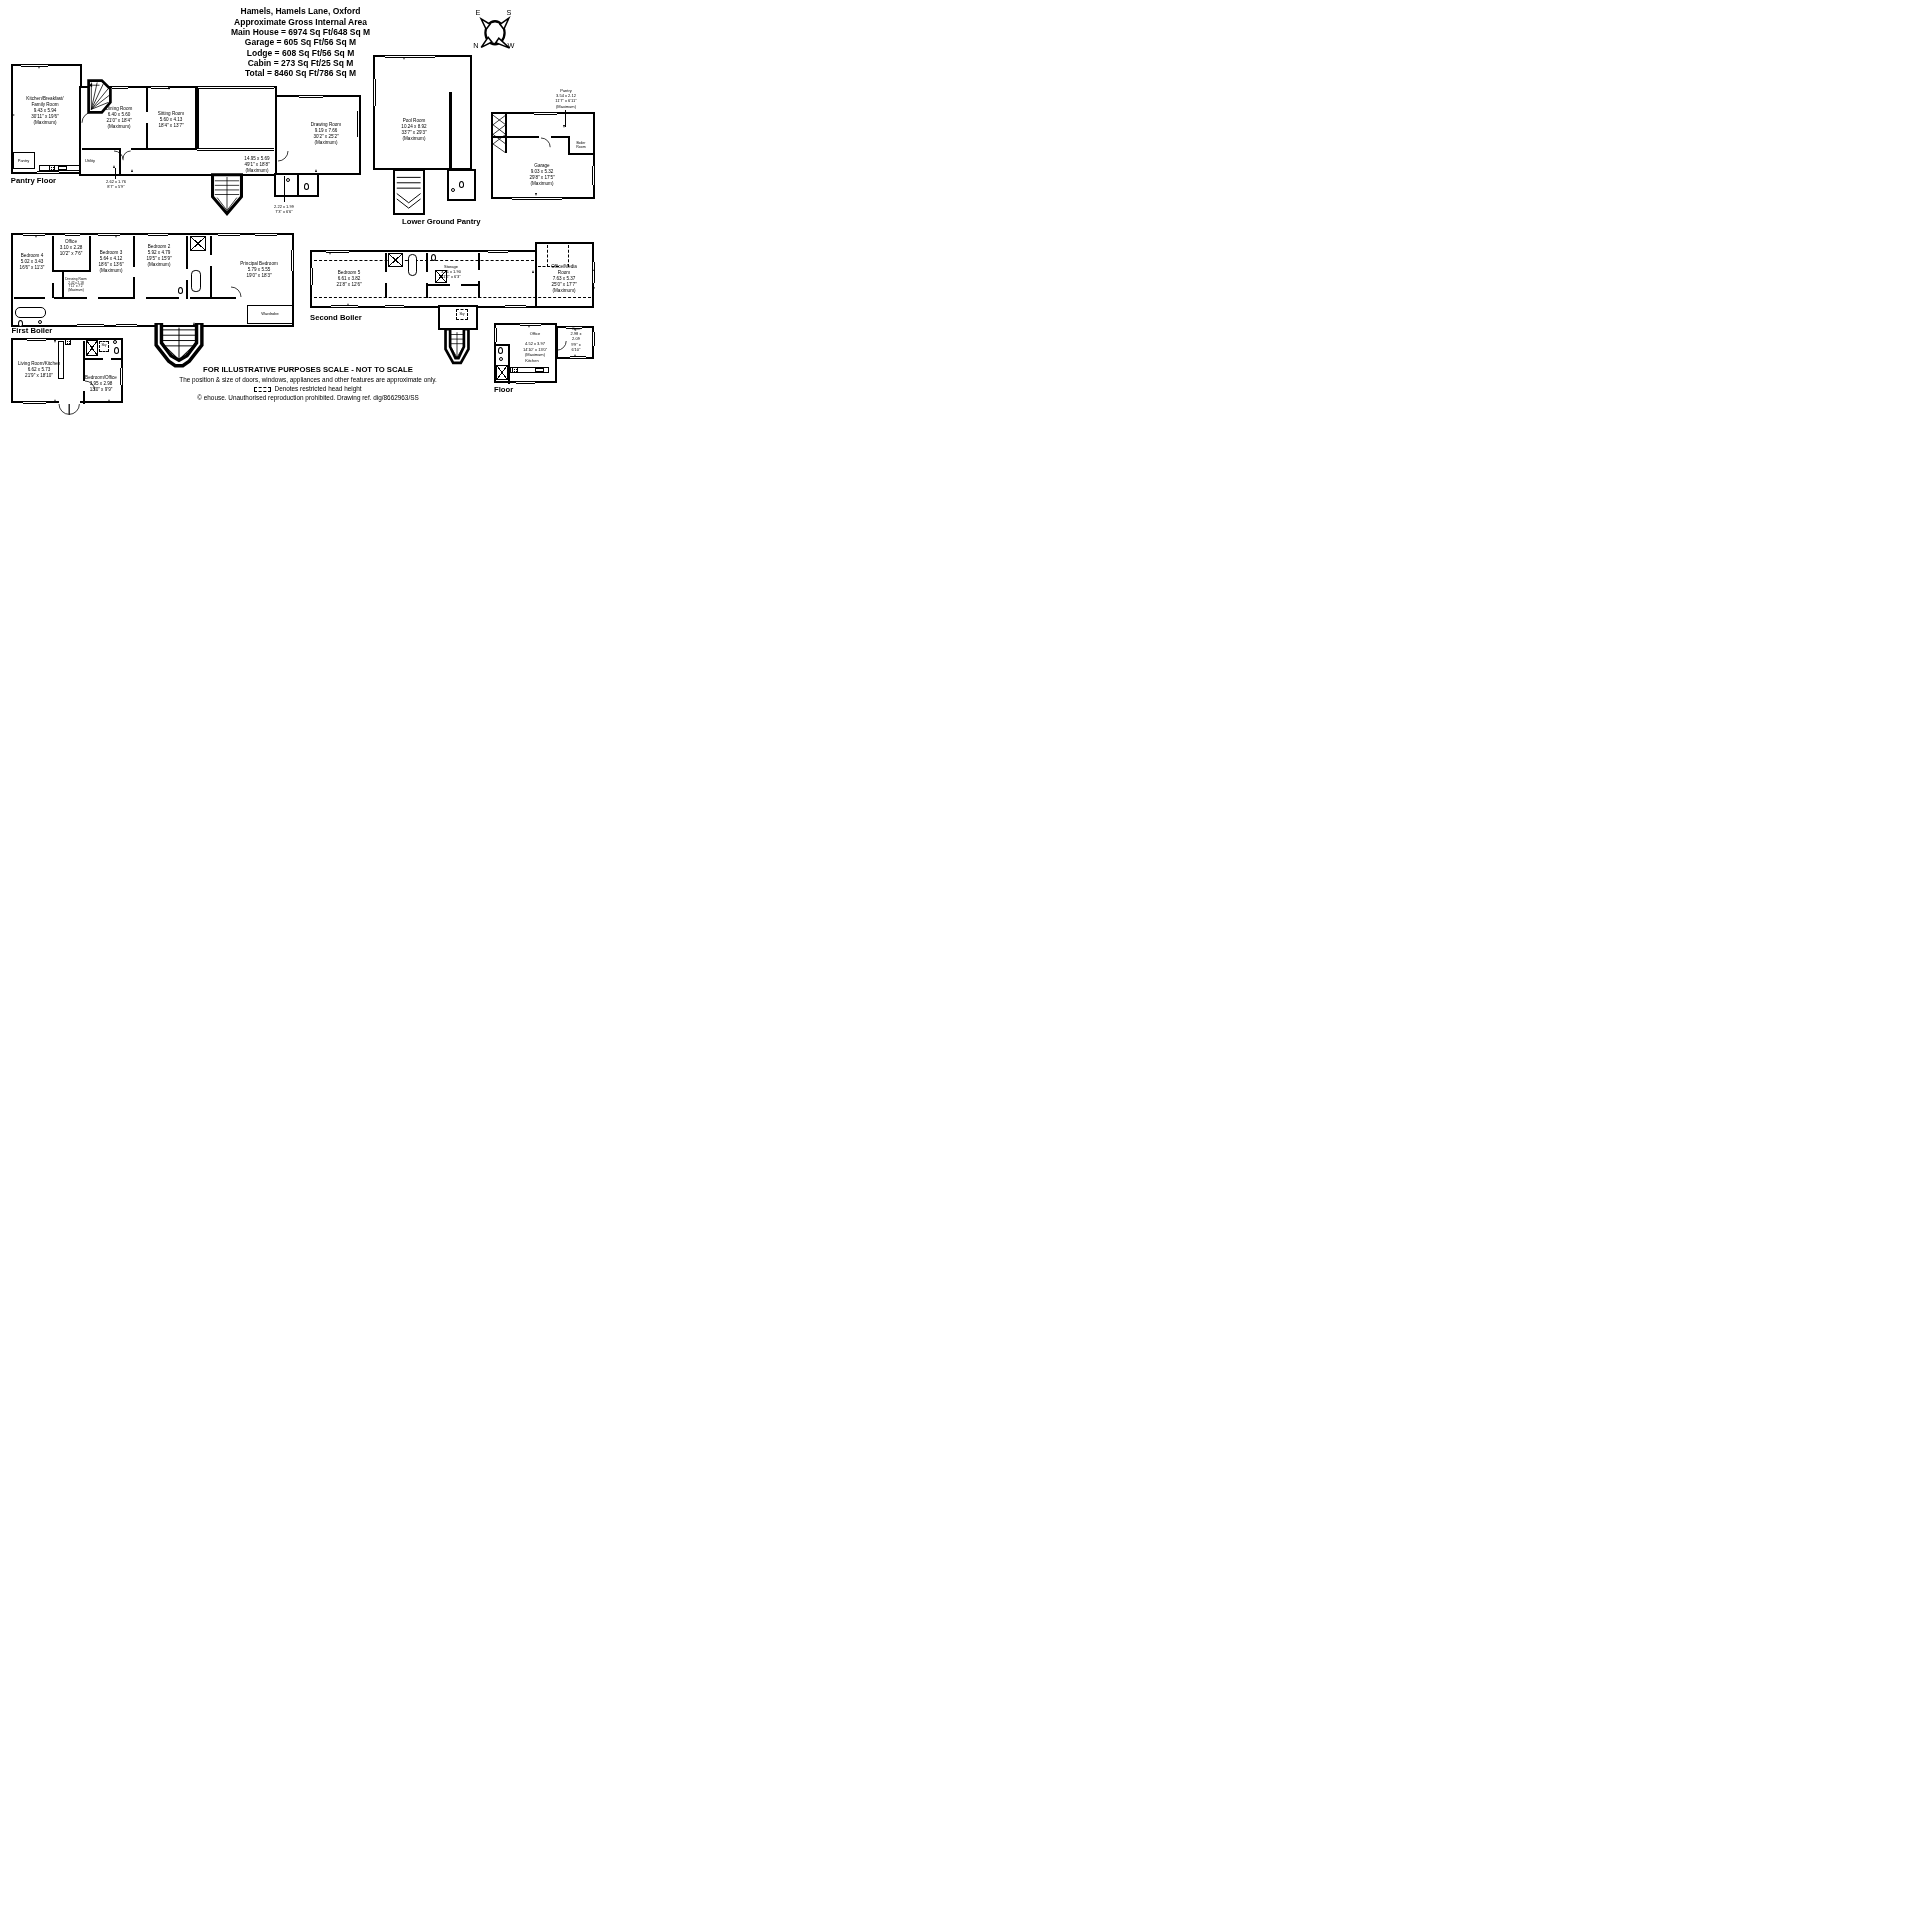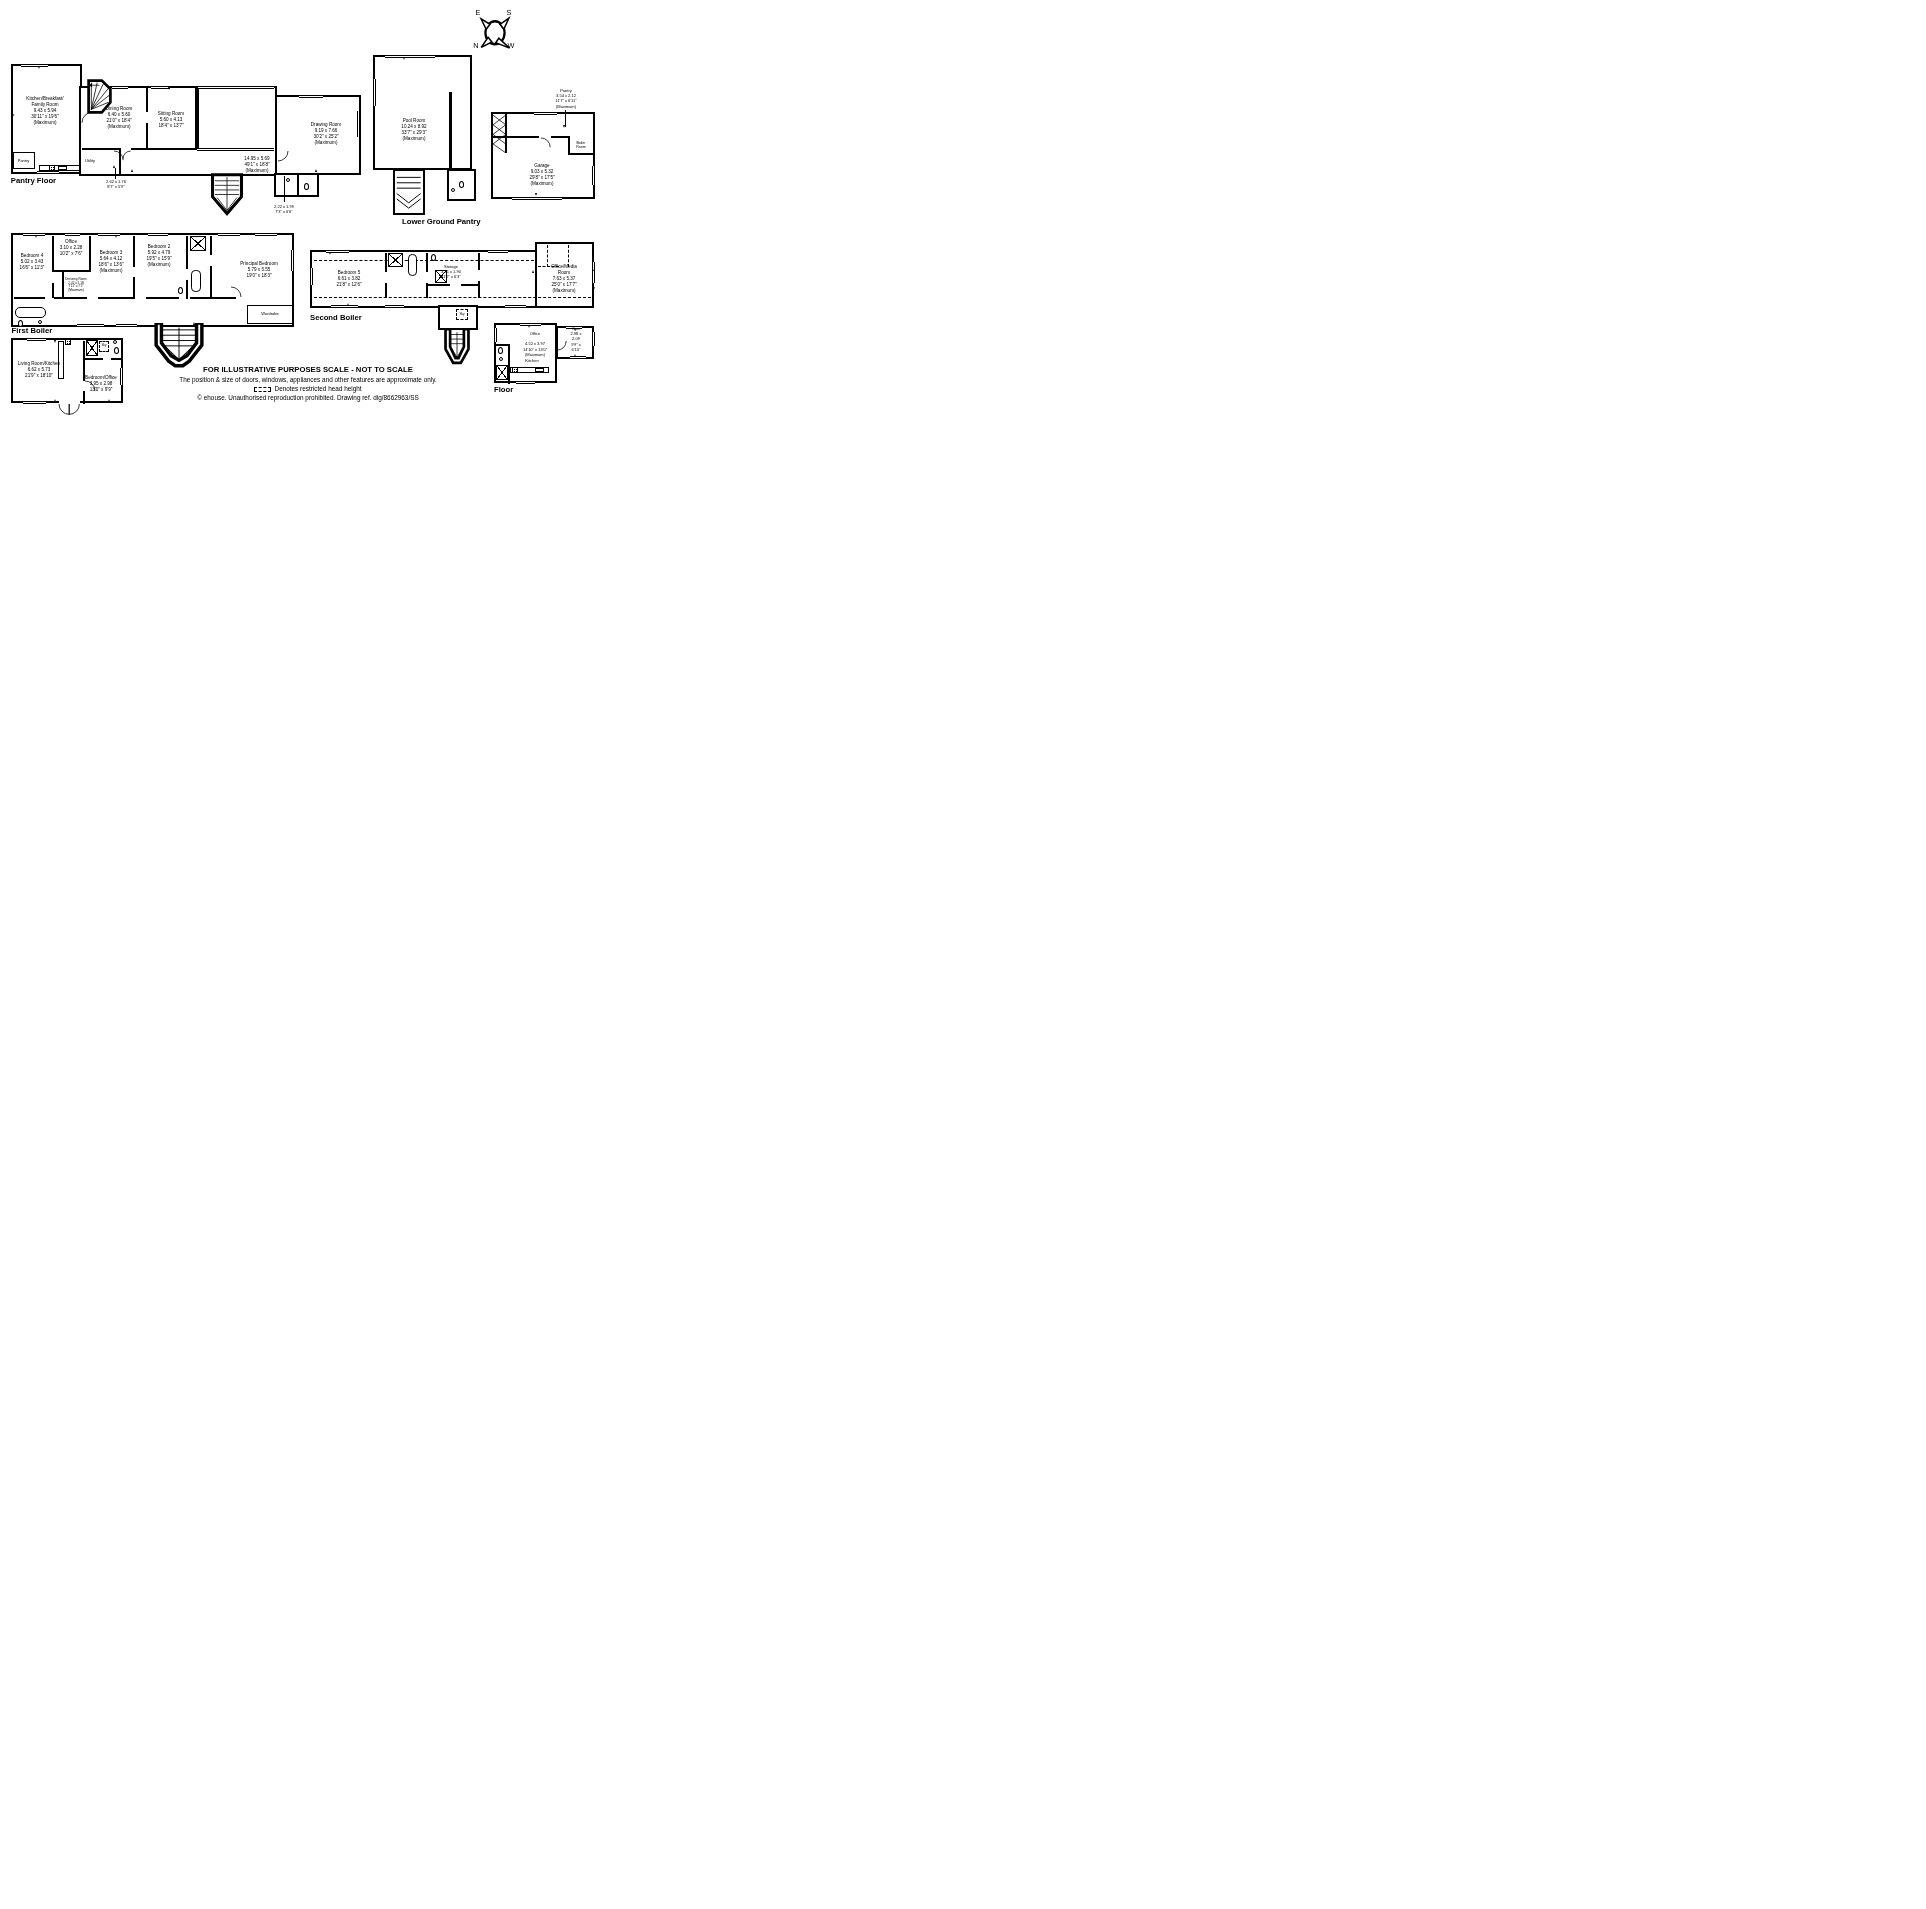--- a/index.html
+++ b/index.html
@@ -44,20 +44,27 @@
   .f3{font-size:6.4px;margin-bottom:2.3px;}
   .f4{font-size:6.4px;}
   .legendbox{display:inline-block;width:17px;height:5px;border:1.2px dashed #000;vertical-align:-0.8px;margin-right:3.1px;box-sizing:border-box;}
   .complbl{position:absolute;font-size:7.3px;transform:translate(-50%,-50%);}
 </style>
 </head>
 <body>
 
 <div id="canvas">
 
+  <div class="titleblock" style="left:187px;top:6.2px;width:227px;">Hamels, Hamels Lane, Oxford
+Approximate Gross Internal Area
+Main House = 6974 Sq Ft/648 Sq M
+Garage = 605 Sq Ft/56 Sq M
+Lodge = 608 Sq Ft/56 Sq M
+Cabin = 273 Sq Ft/25 Sq M
+Total = 8460 Sq Ft/786 Sq M</div>
 
   <svg style="left:472px;top:8.5px;" width="46" height="46" viewBox="0 0 120 120">
     <ellipse cx="60" cy="62" rx="25" ry="30" fill="#fff" stroke="#000" stroke-width="6"></ellipse>
     <g fill="#fff" stroke="#000" stroke-width="4">
       <polygon points="24,26 47,40 37,53"></polygon>
       <polygon points="96,24 73,40 83,53"></polygon>
       <polygon points="24,100 42,74 52,86"></polygon>
       <polygon points="98,102 70,76 62,88"></polygon>
     </g>
   </svg>

